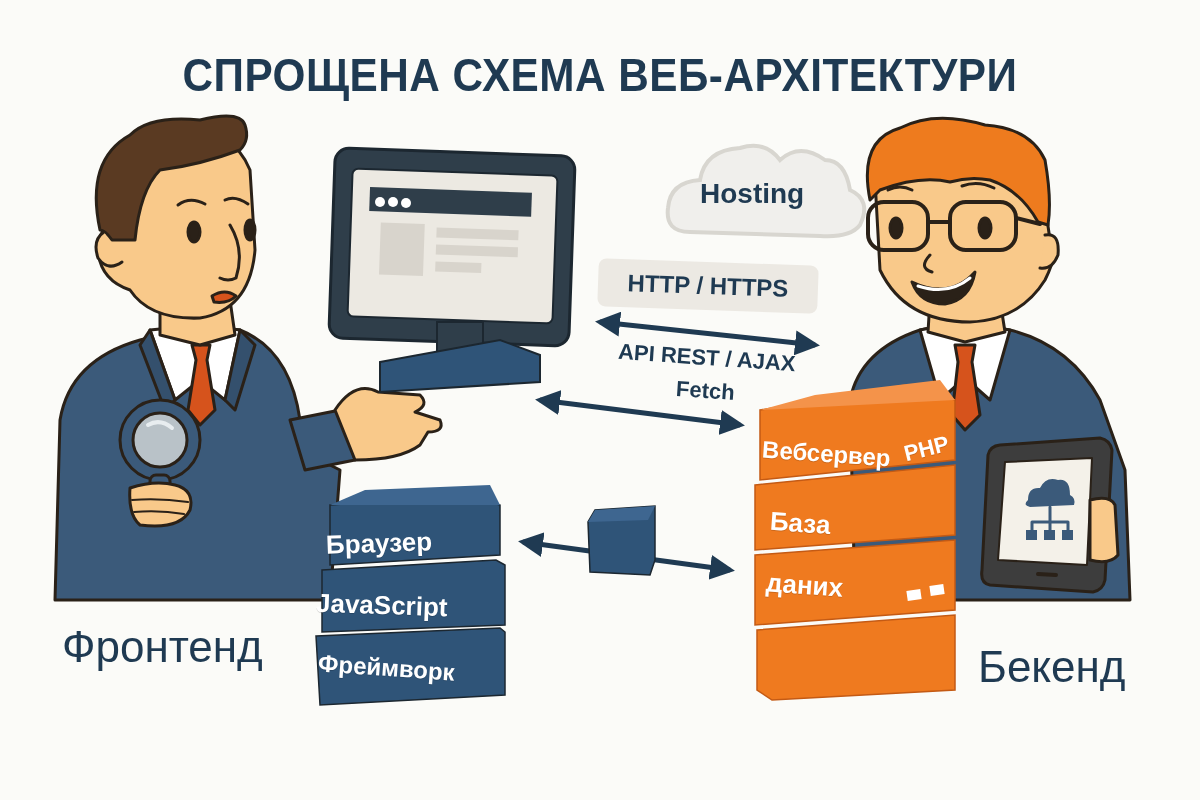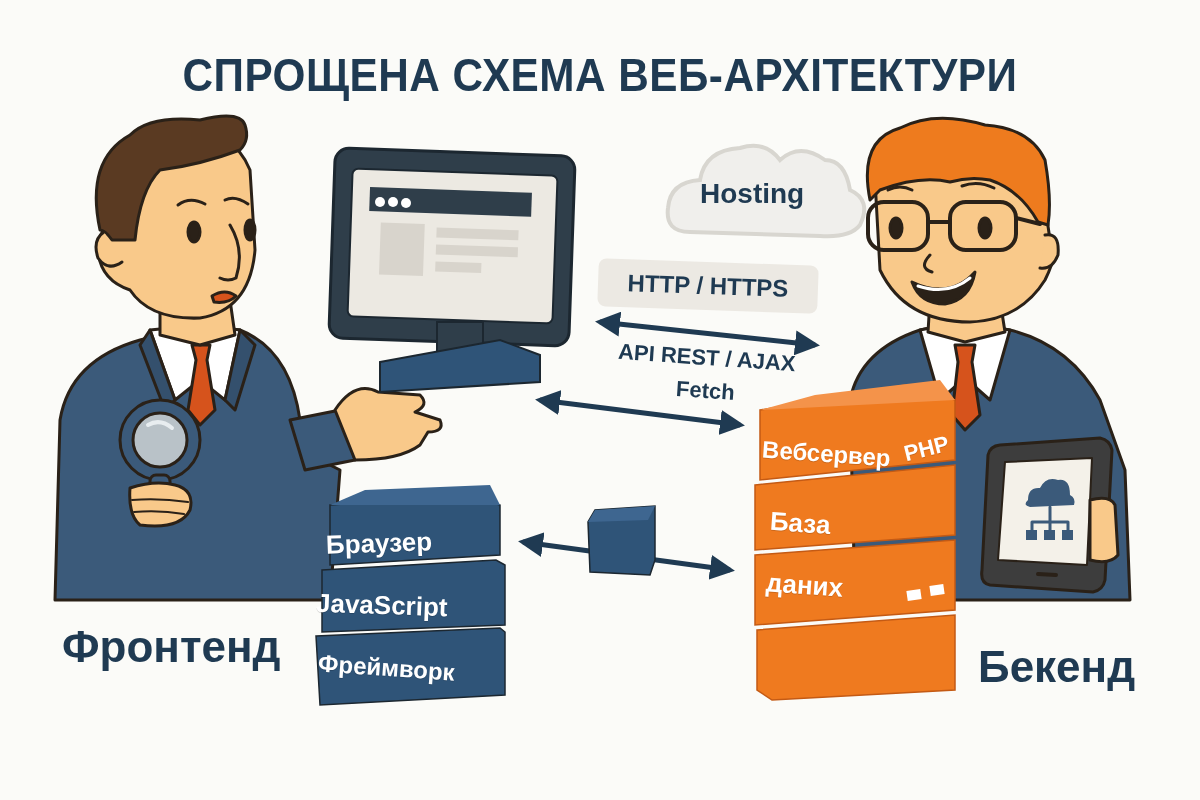--- a/index.html
+++ b/index.html
@@ -11,21 +11,21 @@
     color: #1f3a52;
   }
   .abs { position: absolute; }
   .title {
     left: 0; top: 48px; width: 1200px; text-align: center;
     font-size: 46px; font-weight: bold; color: #1f3a52;
     letter-spacing: 0.5px;
     transform: scaleX(0.92);
   }
   .side-label {
-    font-size: 44px; font-weight: bold; color: #1f3a52;
+    font-size: 44px; font-weight: normal; color: #1f3a52;
   }
   .cloud-label {
     left: 700px; top: 178px; font-size: 28px; font-weight: bold; color: #1f3a52;
   }
   .http-pill {
     left: 598px; top: 262px; width: 220px; height: 48px;
     background: #ece9e3; border-radius: 8px;
     transform: rotate(2deg);
     display: flex; align-items: center; justify-content: center;
     font-size: 24px; font-weight: bold; color: #1f3a52;

